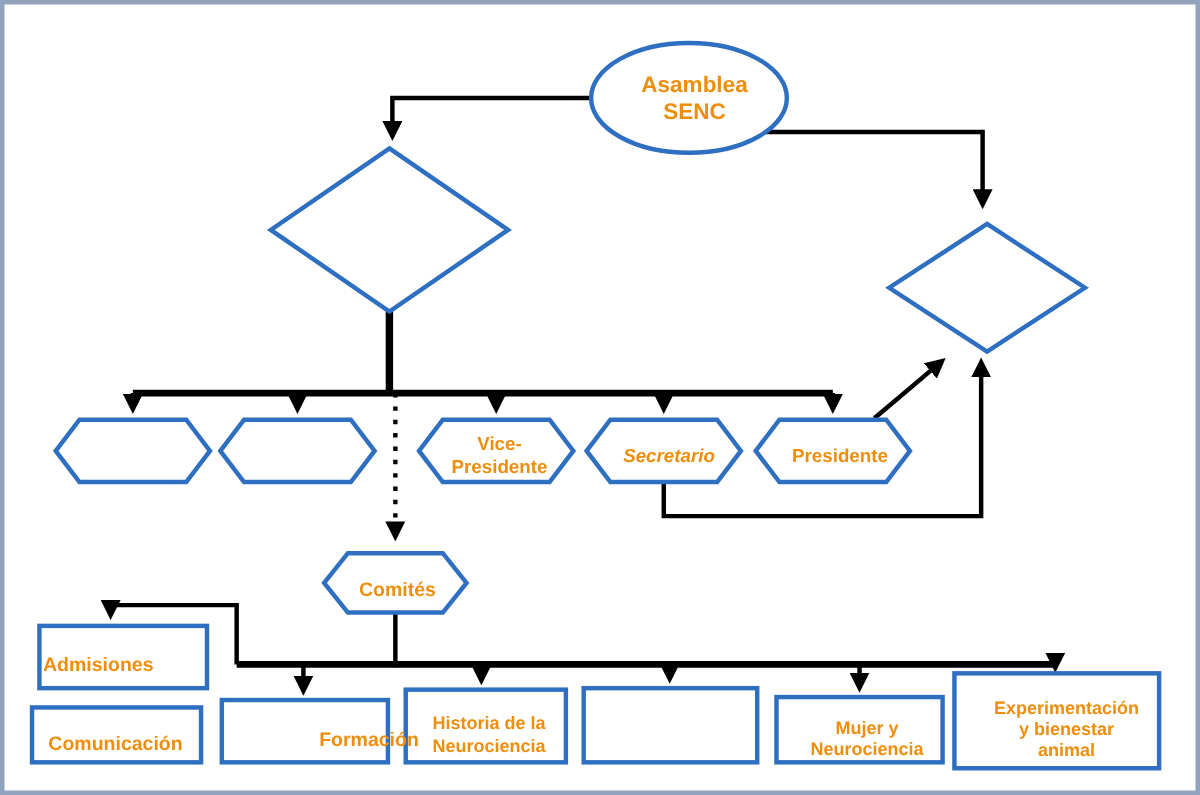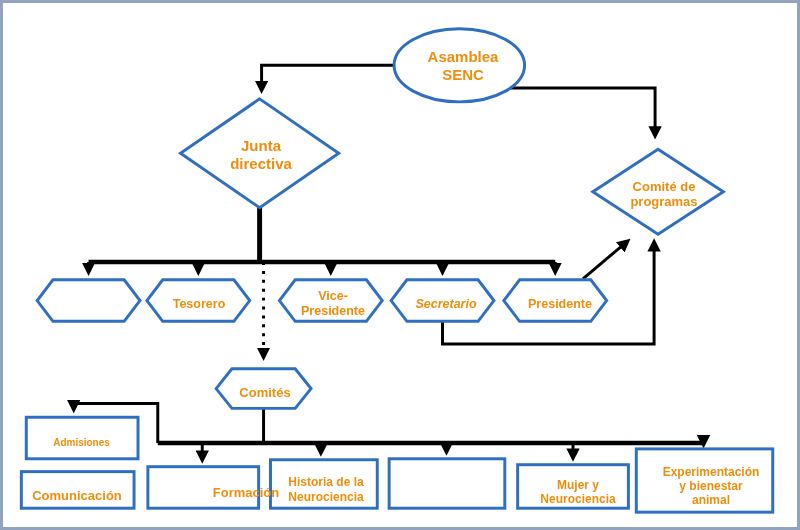--- a/index.html
+++ b/index.html
@@ -83,39 +83,34 @@
       <rect class="shape" x="269" y="462" width="108" height="49"></rect>
       <rect class="shape" x="389" y="461" width="117" height="50"></rect>
       <rect class="shape" x="519" y="467" width="112" height="44"></rect>
       <rect class="shape" x="639" y="451" width="138" height="64"></rect>
     </g>
   </svg>
 
   <div class="lbl" style="left:398px;top:28px;width:124px;height:70px;font-size:15px;">Asamblea
 SENC</div>
 
-  <div class="lbl" style="left:190px;top:124px;width:136px;height:56px;font-size:15px;">Junta
-directiva</div>
-
-  <div class="lbl" style="left:600px;top:165px;width:122px;height:52px;font-size:13px;">Comité de
-programas</div>
 
 
-  <div class="lbl" style="left:144px;top:280px;width:104px;height:42px;">Tesorero</div>
+
 
   <div class="lbl" style="left:278px;top:280px;width:104px;height:42px;">Vice-
 Presidente</div>
 
   <div class="lbl" style="left:391px;top:280px;width:104px;height:42px;font-style:italic;">Secretario</div>
 
   <div class="lbl" style="left:505px;top:280px;width:104px;height:42px;">Presidente</div>
 
   <div class="lbl" style="left:214px;top:370px;width:96px;height:40px;font-size:13px;">Comités</div>
 
-  <div class="lbl" style="left:22px;top:419px;width:113px;height:42px;font-size:10px;">Admisiones</div>
+  <div class="lbl" style="left:6px;top:419px;width:113px;height:42px;font-size:13px;">Admisiones</div>
 
   <div class="lbl" style="left:17px;top:474px;width:114px;height:37px;font-size:13px;">Comunicación</div>
 
   <div class="lbl" style="left:145px;top:469px;width:112px;height:42px;font-size:13px;margin-left:42px;">Formación</div>
 
   <div class="lbl" style="left:269px;top:462px;width:108px;height:49px;font-size:12px;">Historia de la
 Neurociencia</div>
 
 
   <div class="lbl" style="left:519px;top:467px;width:112px;height:44px;font-size:12px;">Mujer y

